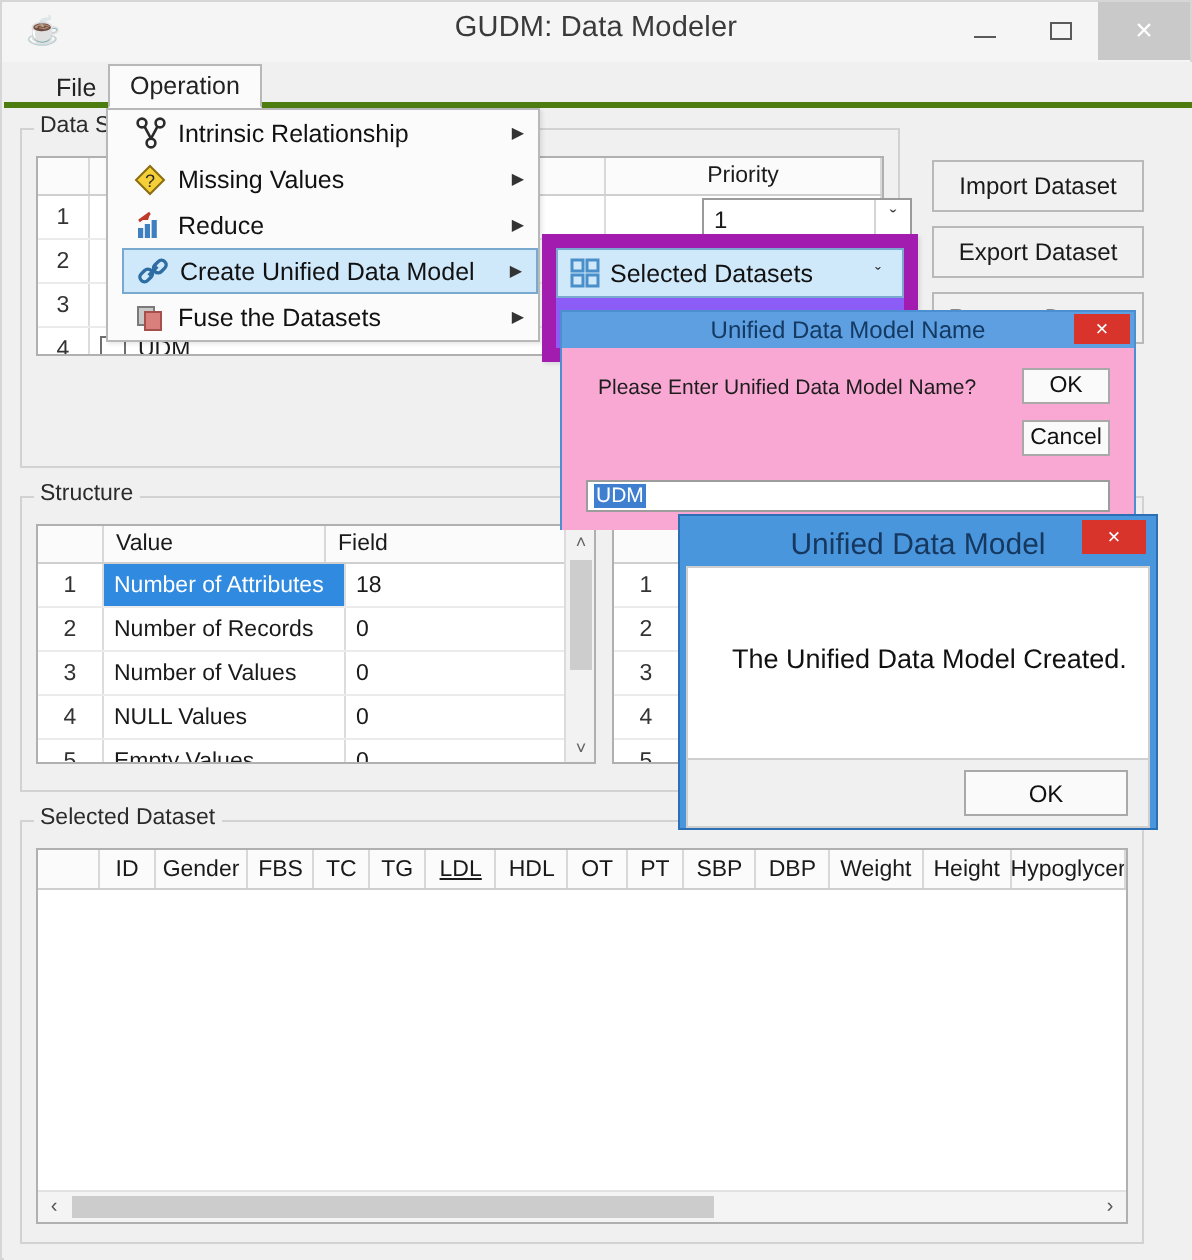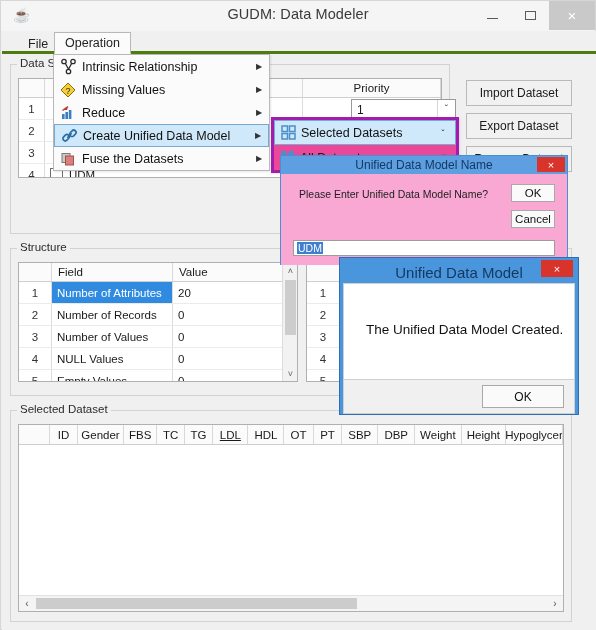--- a/index.html
+++ b/index.html
@@ -272,22 +272,22 @@
   .dd-arrow {
     width: 20px;
     display: flex; align-items: center; justify-content: center;
     font-size: 8px;
     color: #333;
   }
 
   
   .submenu {
     position: absolute;
-    background: #ec4899;
-    border: 3px solid #a21caf;
+    background: #8b5cf6;
+    border: 7px solid #a21caf;
     box-sizing: border-box;
     z-index: 52;
     box-shadow: 1px 1px 2px rgba(0,0,0,.10);
   }
   .sm-item {
     position: relative;
     height: 25px;
     display: flex;
     align-items: center;
     font-size: 12.5px;
@@ -536,27 +536,27 @@
       <div class="btn" style="left:464px; top:59px; width:106px; height:26px;">Export Dataset</div>
       <div class="btn" style="left:464px; top:92px; width:106px; height:26px;">Remove Dataset</div>
 
       <div class="group" style="left:8px; top:194px; width:562px; height:148px;">
         <div class="group-label">Structure</div>
       </div>
 
       <div class="tbl" style="left:16px; top:208px; width:280px; height:120px;">
         <div class="tbl-head">
           <div class="th" style="width:33px;"></div>
+          <div class="th" style="width:111px; justify-content:flex-start; padding-left:6px;">Value</div>
           <div class="th" style="width:121px; justify-content:flex-start; padding-left:6px;">Field</div>
-          <div class="th" style="width:111px; justify-content:flex-start; padding-left:6px;">Value</div>
         </div>
         <div class="tr">
           <div class="td num" style="width:33px;">1</div>
           <div class="td sel" style="width:121px;">Number of Attributes</div>
-          <div class="td" style="width:111px;">20</div>
+          <div class="td" style="width:111px;">18</div>
         </div>
         <div class="tr">
           <div class="td num" style="width:33px;">2</div>
           <div class="td" style="width:121px;">Number of Records</div>
           <div class="td" style="width:111px;">0</div>
         </div>
         <div class="tr">
           <div class="td num" style="width:33px;">3</div>
           <div class="td" style="width:121px;">Number of Values</div>
           <div class="td" style="width:111px;">0</div>
@@ -627,21 +627,21 @@
           <div class="th" style="width:47px;">Height</div>
           <div class="th" style="width:60px;">Hypoglycer</div>
         </div>
         <div class="hscroll" style="left:0; bottom:0; width:544px;">
           <div class="arrow left">‹</div>
           <div class="thumb"></div>
           <div class="arrow right">›</div>
         </div>
       </div>
 
-      <div class="dropdown" style="left:51px; top:0px; width:217px;">
+      <div class="dropdown" style="left:51px; top:0px; width:217px;padding-left:7px;">
         <div class="dd-item">
           <span class="dd-icon">
             <svg width="17" height="17" viewBox="0 0 17 17">
               <circle cx="4" cy="3.5" r="2.2" fill="none" stroke="#2b2b2b" stroke-width="1.3"></circle>
               <circle cx="13" cy="3.5" r="2.2" fill="none" stroke="#2b2b2b" stroke-width="1.3"></circle>
               <circle cx="8.5" cy="13.5" r="2.2" fill="none" stroke="#2b2b2b" stroke-width="1.3"></circle>
               <path d="M5.3 5.3 L8.5 11.3 M11.7 5.3 L8.5 11.3" stroke="#2b2b2b" stroke-width="1.3" fill="none"></path>
             </svg>
           </span>
           <span class="dd-label">Intrinsic Relationship</span>

